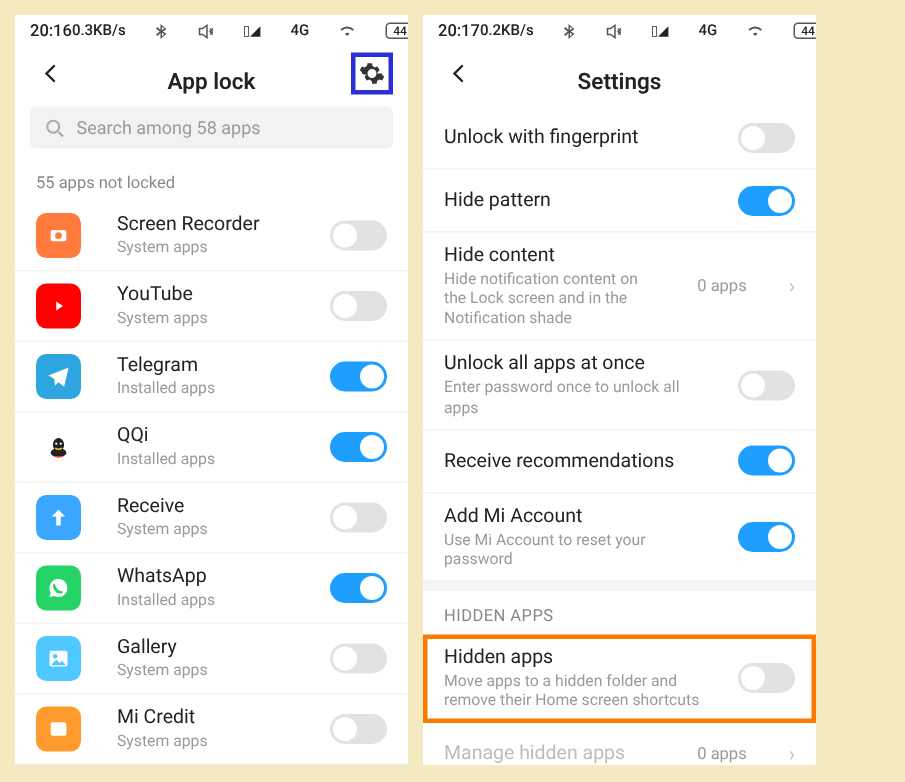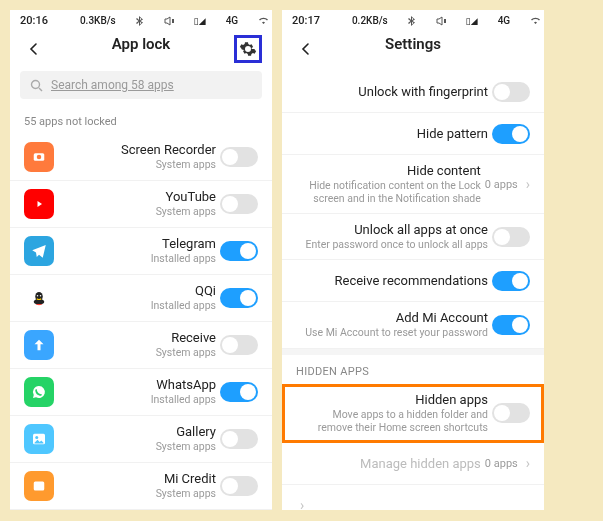--- a/index.html
+++ b/index.html
@@ -30,25 +30,24 @@
     align-items: center;
     padding: 4px 10px 2px 10px;
     font-size: 11px;
     font-weight: 500;
   }
   .status-right {
     display: flex;
     align-items: center;
     gap: 20px;
     font-size: 10px;
-    margin-left: 32px;
   }
   .header {
     display: flex;
-    align-items: flex-start;
+    align-items: flex-end;
     padding: 6px 10px 8px 10px;
     position: relative;
   }
   .header-title {
     flex: 1;
     text-align: center;
     font-size: 15px;
     font-weight: 600;
   }
   .back-arrow, .gear-wrap {
@@ -65,41 +64,39 @@
   .search-bar {
     margin: 0 10px 6px 10px;
     background: #f2f2f2;
     border-radius: 4px;
     padding: 7px 10px;
     display: flex;
     align-items: center;
     gap: 8px;
     color: #9a9a9a;
     font-size: 12px;
-    text-decoration: underline;
   }
   .section-label {
     color: #888;
     font-size: 11px;
     padding: 10px 24px 6px 14px;
   }
   .section-label.caps { text-transform: uppercase; letter-spacing: 0.3px; }
   .list {
     flex:1;
     overflow:hidden;
   }
   .row {
     display: flex;
     align-items: center;
     padding: 8px 14px;
     border-bottom: 1px solid #f1f1f1;
-    gap: 4px;
+    gap: 24px;
     min-height: 46px;
     box-sizing: border-box;
-    text-align: right;
   }
   .row.tight { min-height: 42px; padding:6px 14px;}
   .row .text {
     flex: 1;
     display: flex;
     flex-direction: column;
     gap: 1px;
   }
   .row .title { font-size: 13px; color: #222; }
   .row .sub { font-size: 10.5px; color: #9a9a9a; line-height:1.25; }

